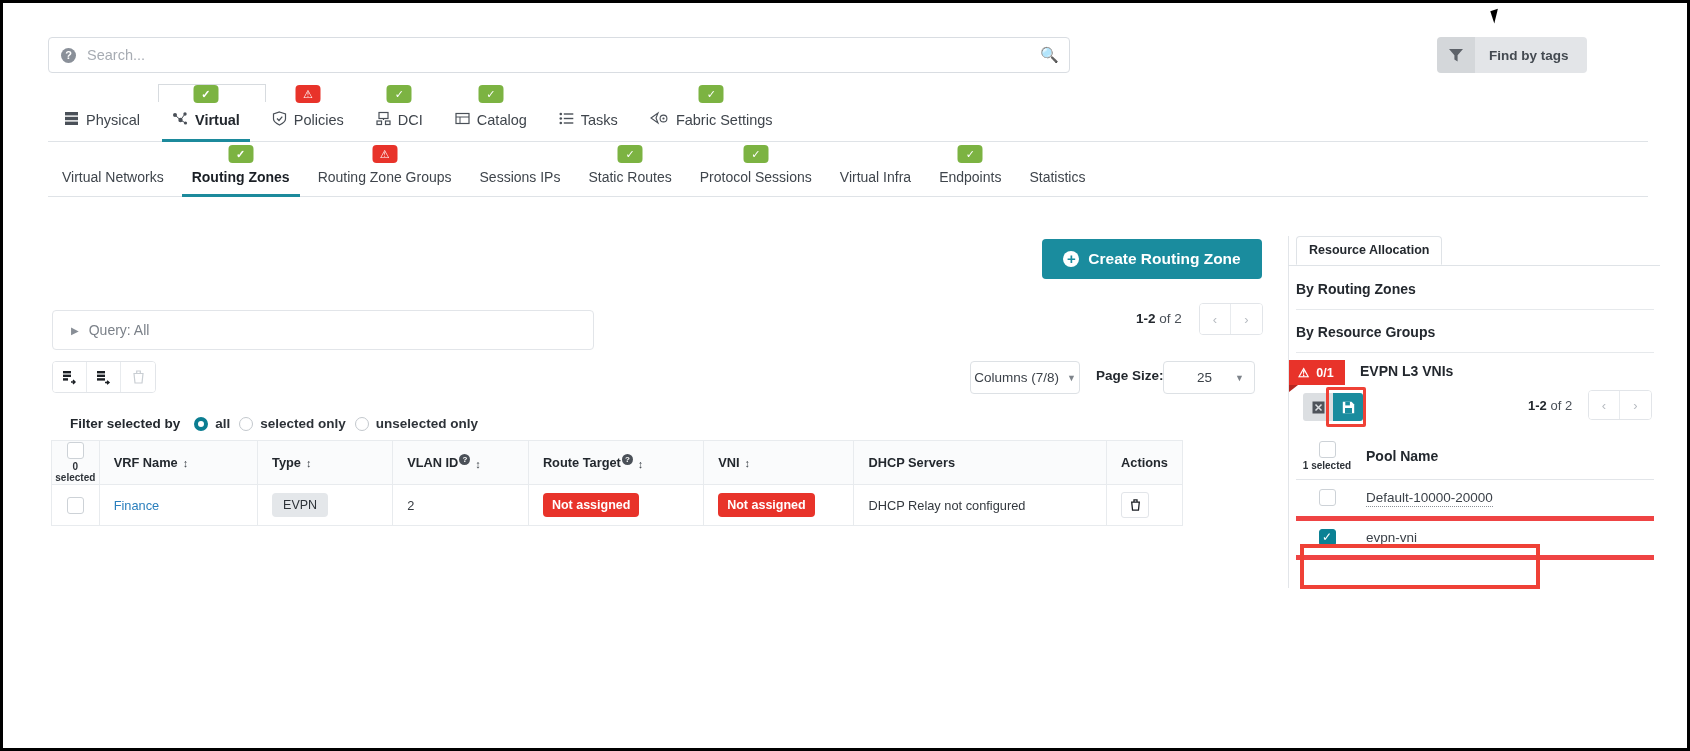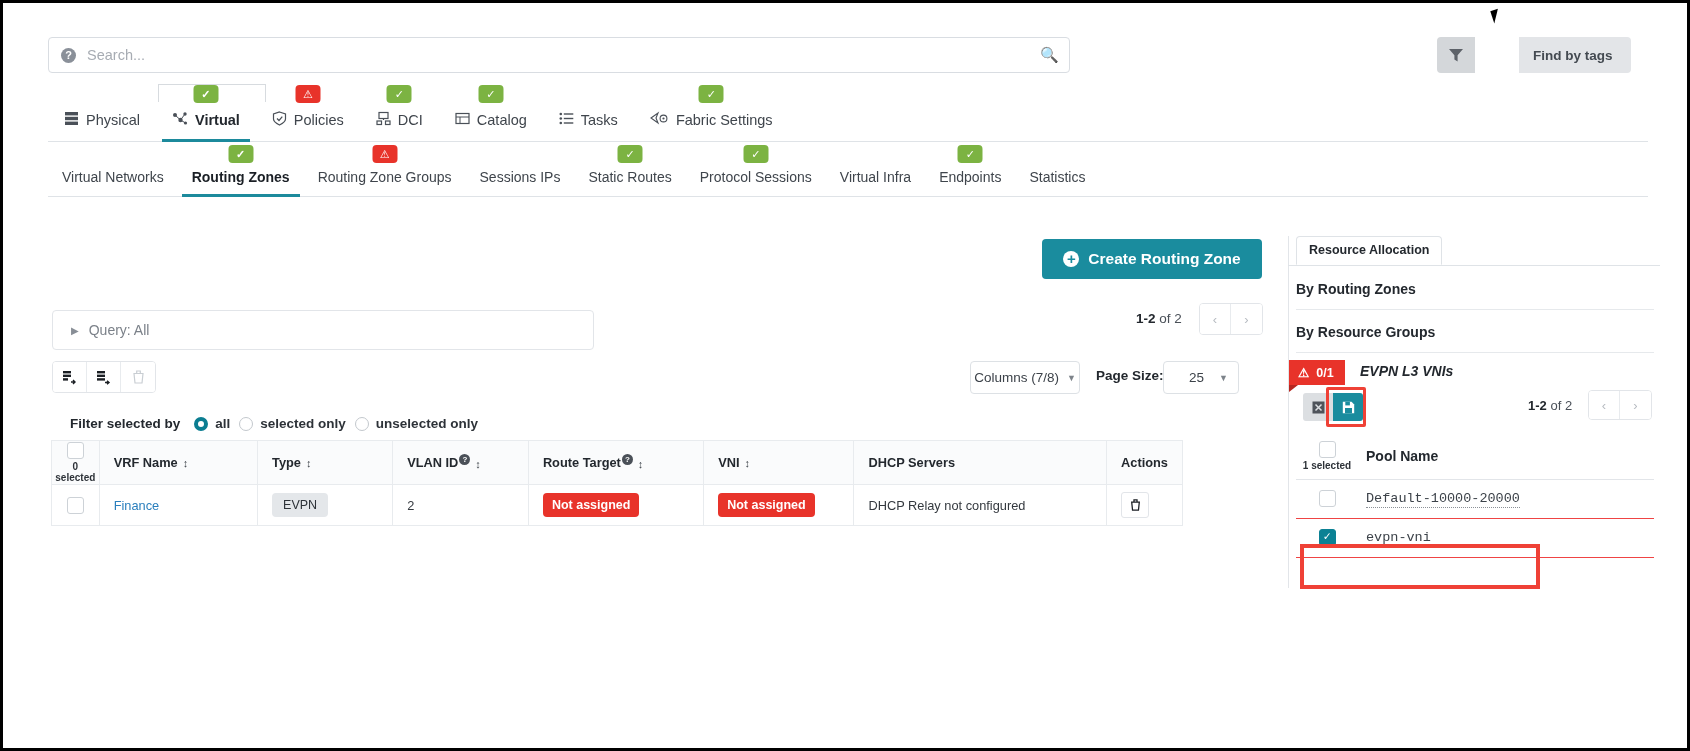--- a/index.html
+++ b/index.html
@@ -43,21 +43,21 @@
     background: #8a9099; color: #fff;
     font-size: 11px; font-weight: bold;
     display: flex; align-items: center; justify-content: center;
     line-height: 1; flex: none;
   }
   .search-ph { margin-left: 11px; color: #a7acb3; font-size: 14.5px; flex: 1; }
   .search-mag { color: #73787f; font-size: 15px; }
   .findtags {
     position: absolute; left: 1434px; top: 34px;
     height: 36px; display: flex; align-items: stretch;
-    border-radius: 4px; overflow: hidden; gap: 44px;
+    border-radius: 4px; overflow: hidden;
   }
   .findtags .ft-ic {
     width: 38px; background: #d4d7da;
     display: flex; align-items: center; justify-content: center;
     color: #5d6269;
   }
   .findtags .ft-lb {
     background: #e3e5e8; color: #444a51;
     font-size: 13.5px; font-weight: bold;
     display: flex; align-items: center; padding: 0 18px 0 14px;
@@ -181,21 +181,21 @@
     border: 1px solid #dde1e5; border-radius: 4px; background: #fff;
     display: flex; align-items: center; justify-content: center; gap: 8px;
     font-size: 13.5px; color: #3c4249;
   }
   .pslabel {
     position: absolute; left: 1093px; top: 365px;
     font-size: 13.5px; font-weight: bold; color: #23282e;
   }
   .pssel {
     position: absolute; left: 1160px; top: 358px;
-    width: 76px; height: 33px;
+    width: 92px; height: 33px;
     border: 1px solid #dde1e5; border-radius: 4px; background: #fff;
     display: flex; align-items: center; padding: 0 10px;
     font-size: 13.5px; color: #3c4249;
   }
   .pssel .cv { flex: 1; text-align: center; }
   .caret { font-size: 9px; color: #7d838a; }
   
   .filterrow {
     position: absolute; left: 48px; top: 413px;
     display: flex; align-items: center; gap: 9px;
@@ -291,21 +291,21 @@
     display: flex; align-items: center; gap: 7px;
   }
   .ribbon:after {
     content: ""; position: absolute; left: 0; bottom: -7px;
     width: 0; height: 0;
     border-left: 9px solid #b62720;
     border-bottom: 7px solid transparent;
   }
   .ribbon-lbl {
     position: absolute; left: 1357px; top: 360px;
-    font-size: 14px; font-weight: bold; color: #23282e; font-style: italic;
+    font-size: 14px; font-weight: bold; color: #23282e;
   }
   .minibar {
     position: absolute; left: 1300px; top: 390px;
     display: flex; border-radius: 3px; overflow: hidden;
   }
   .minibar .mb {
     width: 30px; height: 28px;
     display: flex; align-items: center; justify-content: center;
     font-size: 12px;
   }
@@ -336,23 +336,23 @@
     position: absolute; left: 1293px; top: 430px;
     width: 358px;
     border-collapse: collapse;
   }
   .rtbl th {
     height: 46px; border-bottom: 1px solid #e2e5e9;
     font-size: 14px; font-weight: bold; color: #23282e;
     text-align: left; padding: 0 8px; vertical-align: middle;
   }
   .rtbl td {
-    height: 39px; border-bottom: 1px solid #ef4444;
+    height: 39px; border-bottom: 5px solid #ef4444;
     font-size: 13.5px; color: #3c4249;
-    text-align: left; padding: 0 8px; vertical-align: middle; font-family: Liberation Mono, monospace;
+    text-align: left; padding: 0 8px; vertical-align: middle;
   }
   .rtbl .rcb { width: 62px; text-align: center; padding: 0; }
   .dotted { border-bottom: 1px dotted #8b9096; padding-bottom: 1px; }
   .rowhl {
     position: absolute; left: 1297px; top: 541px;
     width: 240px; height: 45px;
     border: 4px solid #ef4136; background: transparent;
     pointer-events: none;
   }
 </style>

